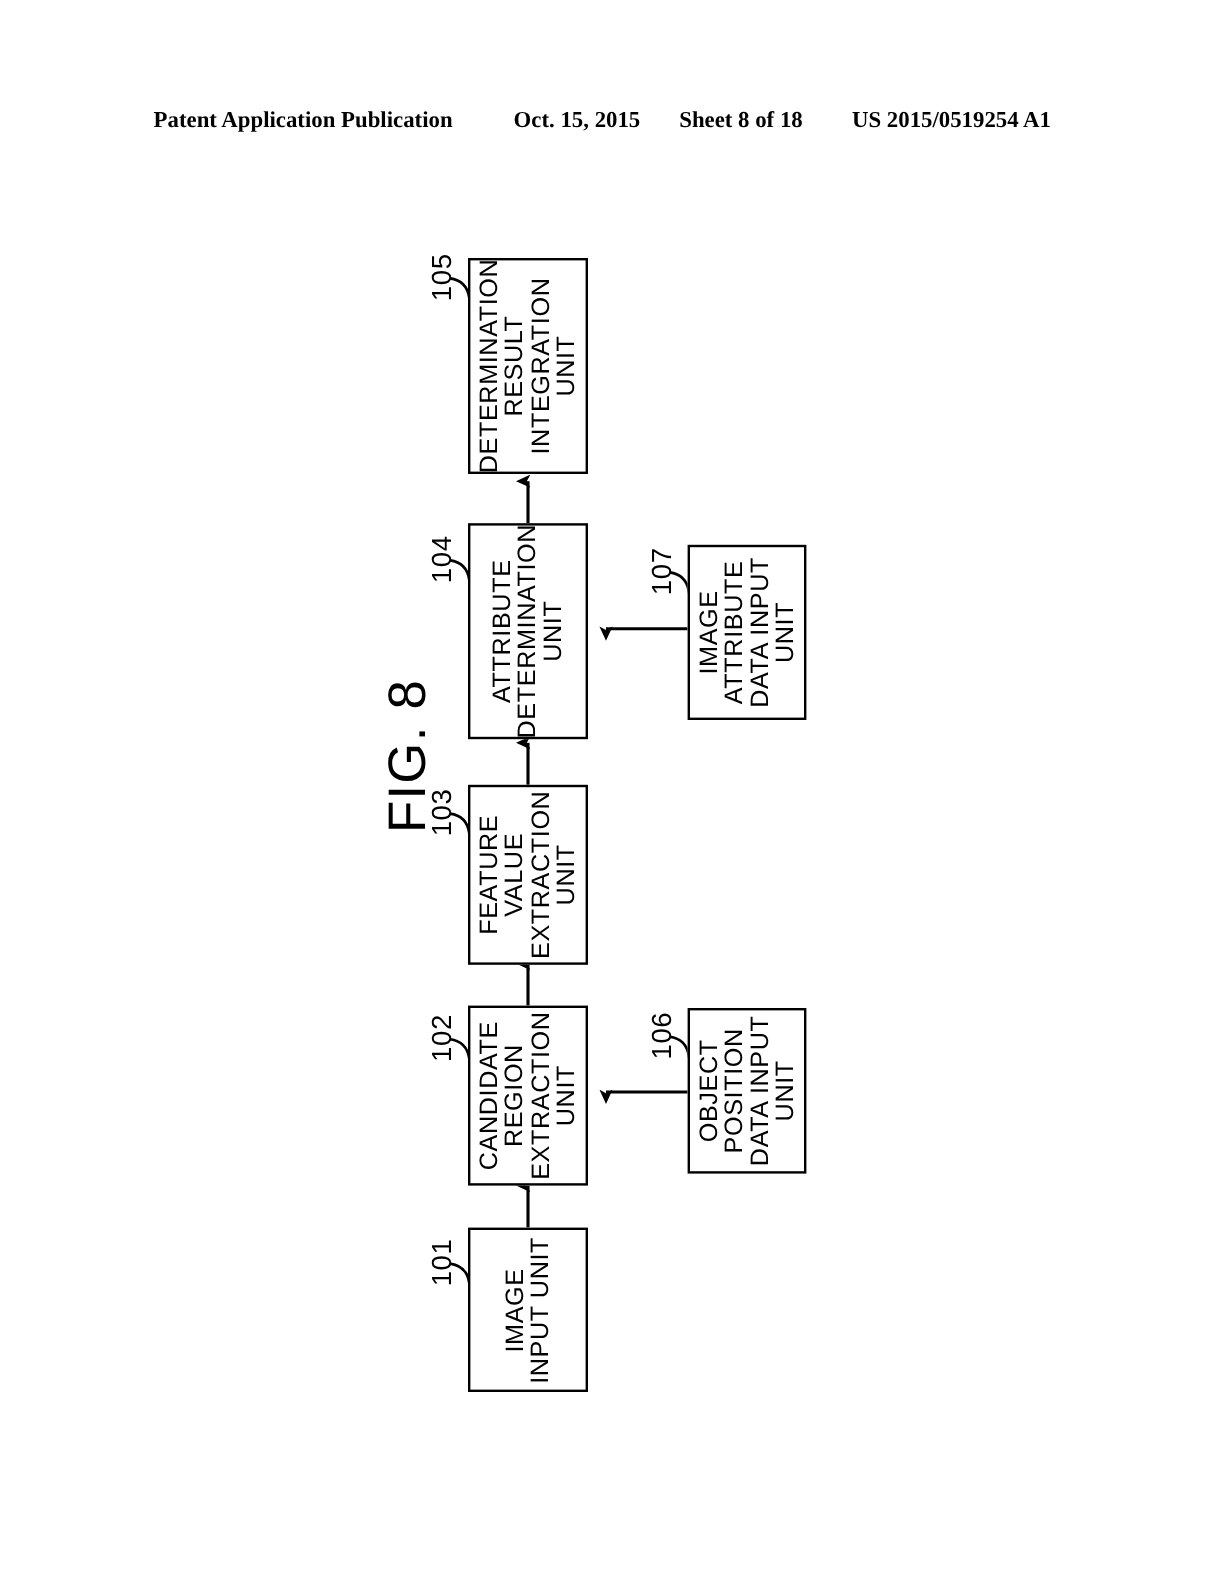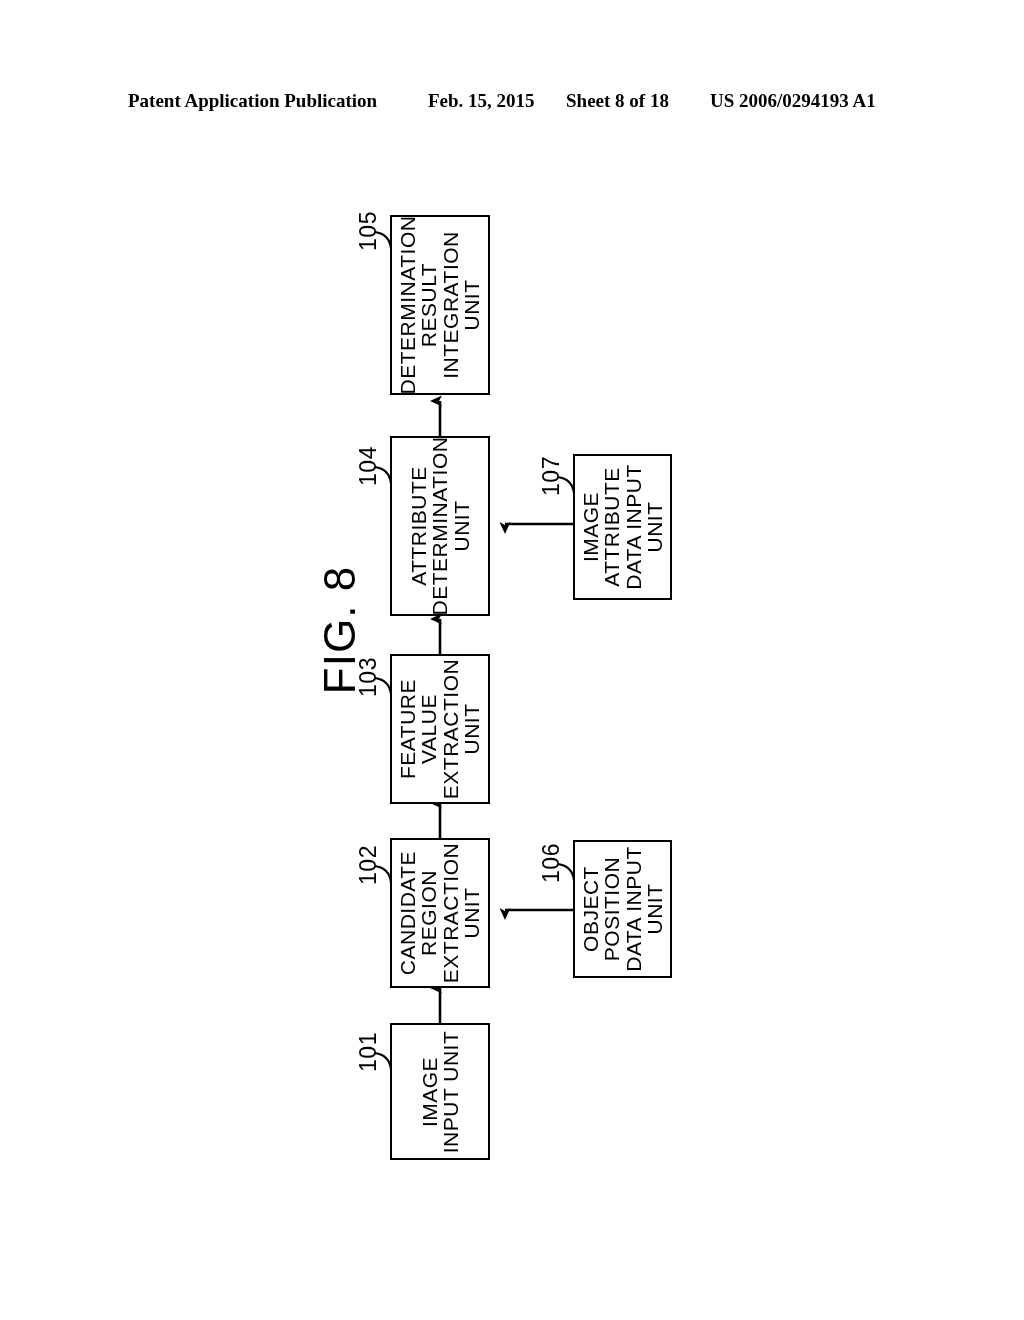--- a/index.html
+++ b/index.html
@@ -117,23 +117,23 @@
     width: 1024px;
     height: 1320px;
     pointer-events: none;
   }
 </style>
 </head>
 <body>
 
 <div id="page-header">
   <span class="hdr-pub">Patent Application Publication</span>
-  <span class="hdr-date">Feb. 15, 2015</span>
+  <span class="hdr-date">Oct. 15, 2015</span>
   <span class="hdr-sheet">Sheet 8 of 18</span>
-  <span class="hdr-patno">US 2006/0294193 A1</span>
+  <span class="hdr-patno">US 2015/0519254 A1</span>
 </div>
 
 <div id="figure">
 
   <div id="fig-title">FIG. 8</div>
 
   <svg id="connectors" viewBox="0 0 1024 1320" width="1024" height="1320" xmlns="http://www.w3.org/2000/svg">
     <defs>
       <marker id="arrowUp" markerWidth="12" markerHeight="12" refX="6" refY="10" orient="auto" markerUnits="userSpaceOnUse">
         <path d="M 6 0 L 11.5 12 L 6 9 L 0.5 12 Z" fill="#000"></path>

